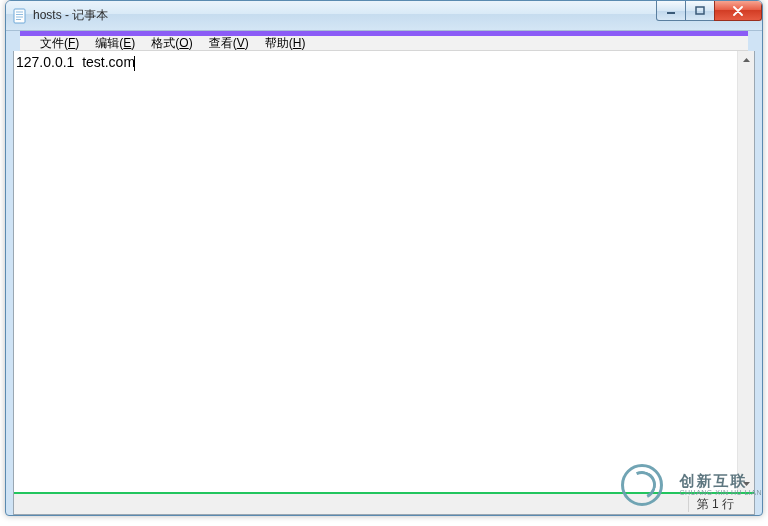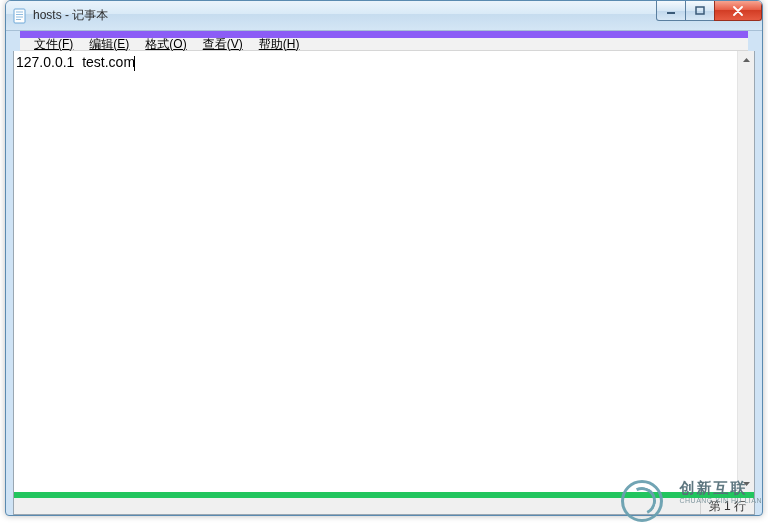--- a/index.html
+++ b/index.html
@@ -66,27 +66,26 @@
     border-color: #9a2f1e;
     border-bottom-right-radius: 3px;
     color: #fff;
   }
   .win-btn svg { display: block; }
 
   
   .menubar {
     height: 20px;
     background: #f2f2f2;
-    border-top: 7px solid #8b5cf6;
+    border-top: 5px solid #8b5cf6;
     border-bottom: 1px solid #d6d6d6;
     display: flex;
     align-items: center;
-    padding-left: 6px;
+    padding-left: 12px;
     margin: 0 7px;
-    text-decoration: underline;
   }
   .menu-item {
     padding: 2px 8px;
     font-size: 12px;
     color: #000;
     cursor: default;
   }
   .menu-item u { text-decoration: underline; }
 
   
@@ -144,40 +143,40 @@
   .vscroll .arrow {
     height: 17px;
     display: flex; align-items: center; justify-content: center;
     color: #606060;
   }
   .vscroll .track { flex: 1; }
 
   .statusbar {
     height: 22px;
     background: #f0f0f0;
-    border-top: 6px solid #22c55e;
+    border-top: 2px solid #22c55e;
     display: flex;
     align-items: center;
     justify-content: flex-end;
-    padding-right: 8px;
+    padding-right: 20px;
     font-size: 12px;
     color: #333;
   }
   .status-sep {
     width: 1px; height: 16px;
     background: #d2d2d2;
     margin: 0 8px;
   }
 
   
   .watermark {
     position: absolute;
-    right: 6px; bottom: 4px;
-    display: flex;
-    align-items: flex-start;
+    right: 6px; bottom: 20px;
+    display: flex;
+    align-items: center;
     gap: 16px;
     opacity: 0.95;
     pointer-events: none;
   }
   .watermark .logo {
     width: 42px; height: 42px;
     border-radius: 50%;
     border: 3px solid #6aa0b0;
     display: flex; align-items: center; justify-content: center;
     position: relative;

